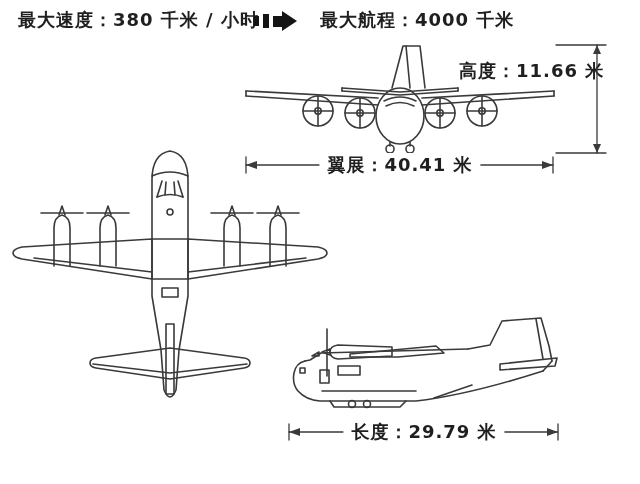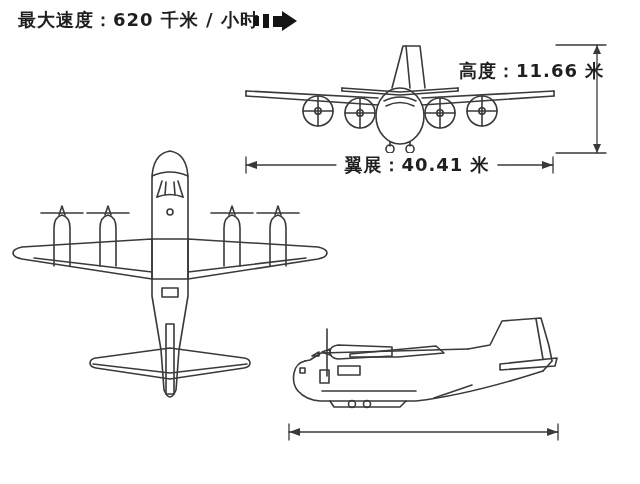--- a/index.html
+++ b/index.html
@@ -8,21 +8,21 @@
     font-family:"DejaVu Sans", sans-serif;
   }
   .canvas{
     position:relative;width:640px;height:484px;background:#ffffff;overflow:hidden;
   }
   .label{
     position:absolute;color:#1f1f1f;font-size:18px;font-weight:600;
     letter-spacing:1px;white-space:nowrap;line-height:24px;
   }
   .dim-label{
-    background:#ffffff;padding:0 8px;z-index:3;margin-left:17px;
+    background:#ffffff;padding:0 8px;z-index:3;
   }
   .centered{transform:translateX(-50%);}
   .art{position:absolute;left:0;top:0;z-index:1;}
   
   .arrow-icon{
     position:absolute;left:254px;top:11px;height:20px;
     display:flex;align-items:center;gap:4px;z-index:2;
   }
   .arrow-icon .bar1{width:5px;height:10px;background:#141414;}
   .arrow-icon .bar2{width:6px;height:14px;background:#141414;}
@@ -172,28 +172,30 @@
 
     <g stroke="#3a3a3a" stroke-width="1.3" fill="none" stroke-linecap="round">
       <line x1="289" y1="424" x2="289" y2="440"></line>
       <line x1="558" y1="424" x2="558" y2="440"></line>
       <line x1="289" y1="432" x2="558" y2="432"></line>
       <polygon points="289,432 300,428 300,436" fill="#3a3a3a" stroke="none"></polygon>
       <polygon points="558,432 547,428 547,436" fill="#3a3a3a" stroke="none"></polygon>
     </g>
   </svg>
 
-  <div class="label" style="left:18px;top:8px;">最大速度：620 千米 / 小时</div>
+  <div class="label" style="left:18px;top:8px;">最大速度：380 千米 / 小时</div>
 
   <span class="arrow-icon">
     <span class="bar1"></span>
     <span class="bar2"></span>
     <span class="shaft"></span>
     <span class="head"></span>
   </span>
 
+  <div class="label" style="left:320px;top:8px;">最大航程：4000 千米</div>
 
   <div class="label" style="left:459px;top:59px;text-align:right;">高度：11.66 米</div>
 
   <div class="label dim-label centered" style="left:400px;top:153px;">翼展：40.41 米</div>
 
+  <div class="label dim-label centered" style="left:424px;top:420px;">长度：29.79 米</div>
 
 </div>
 
 </body></html>

